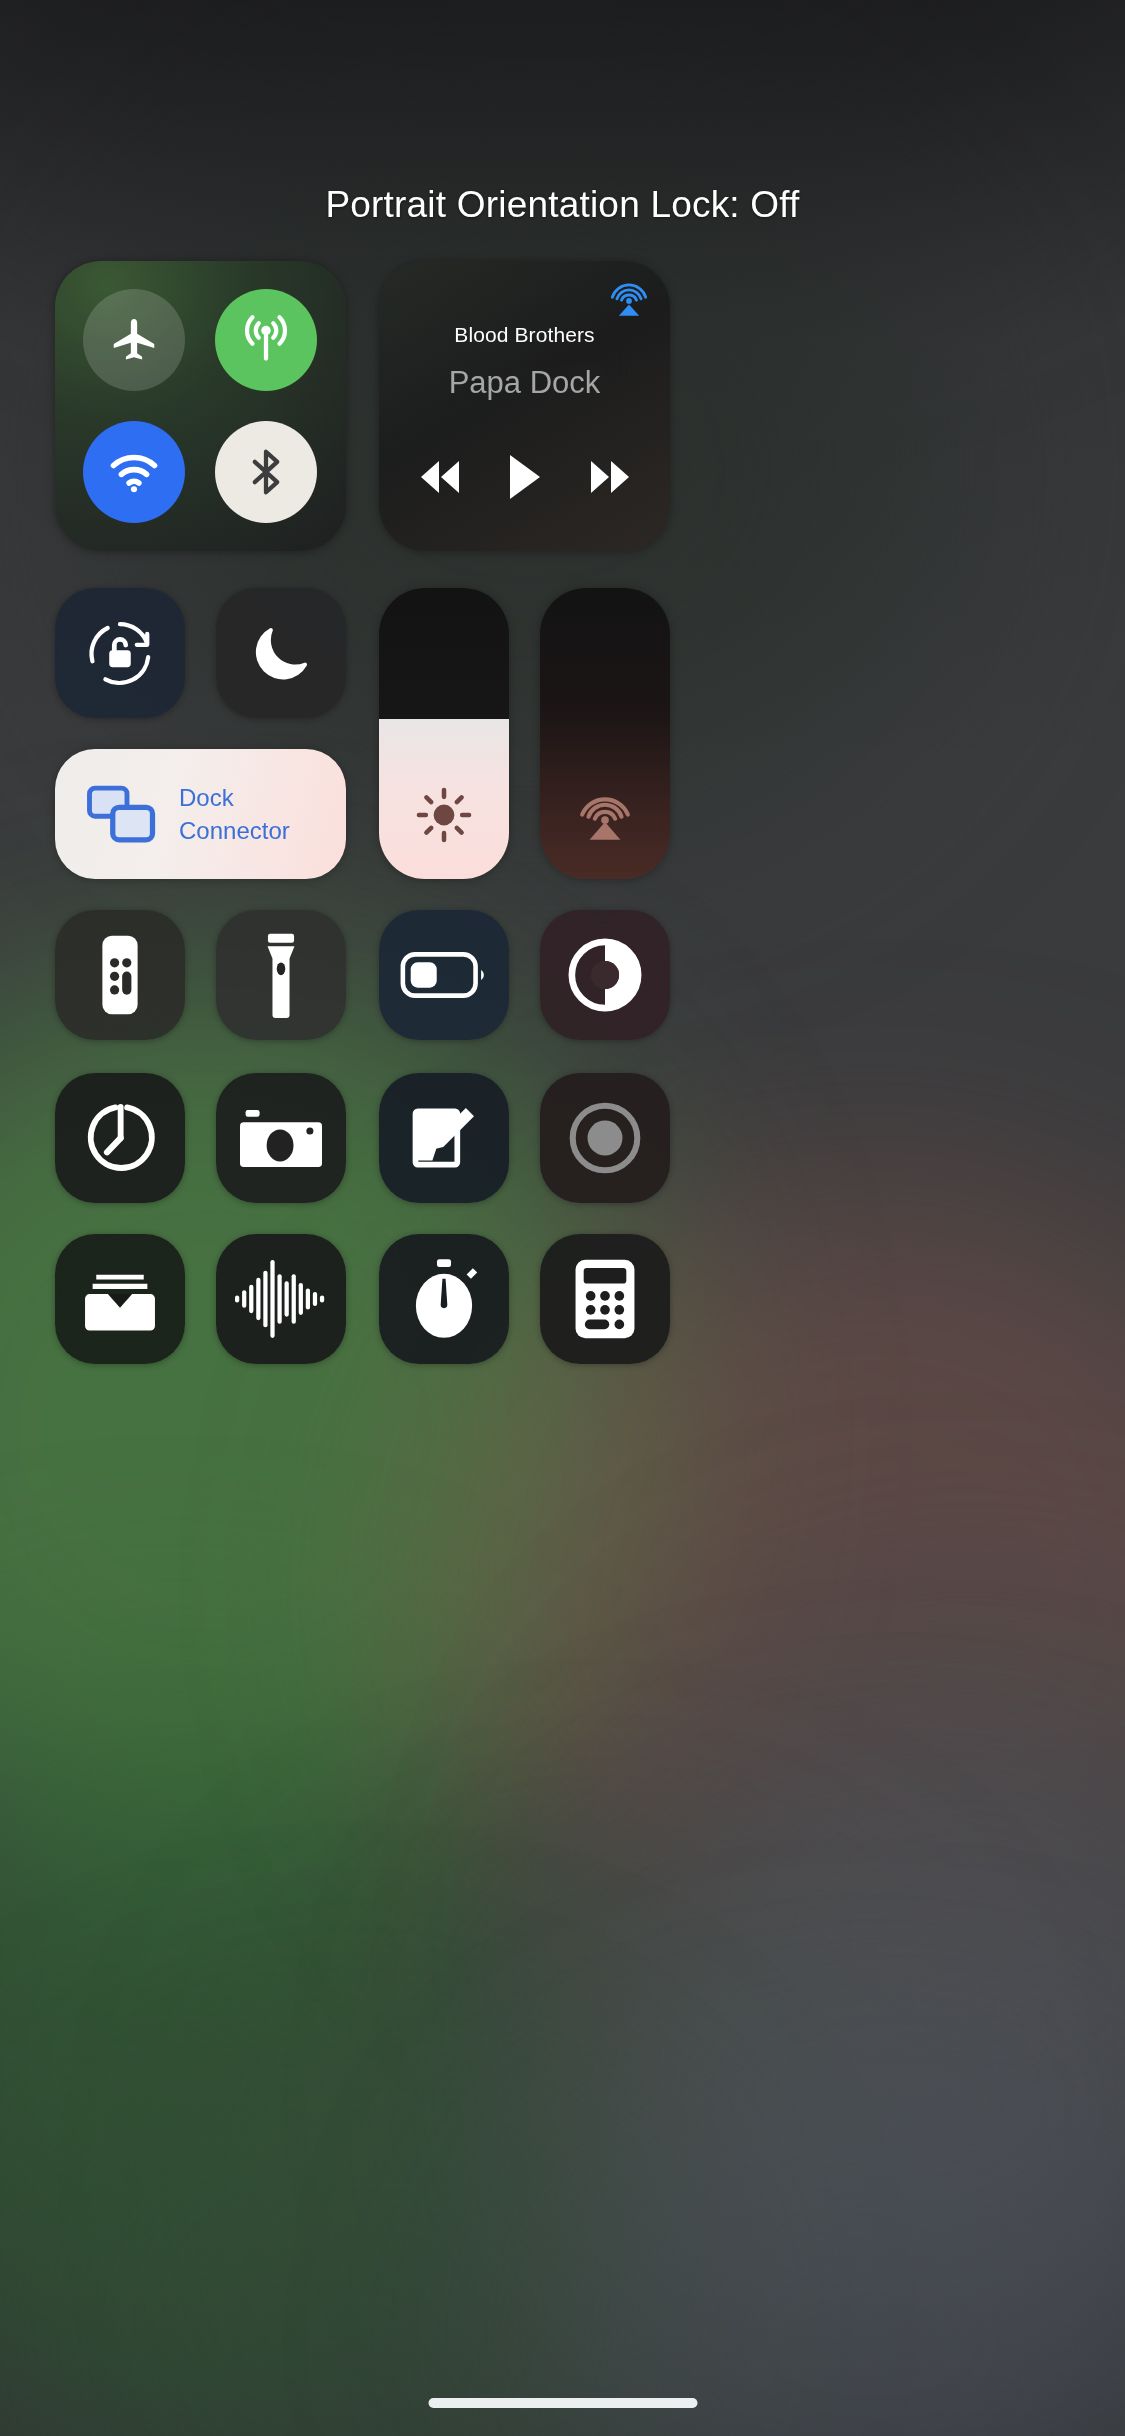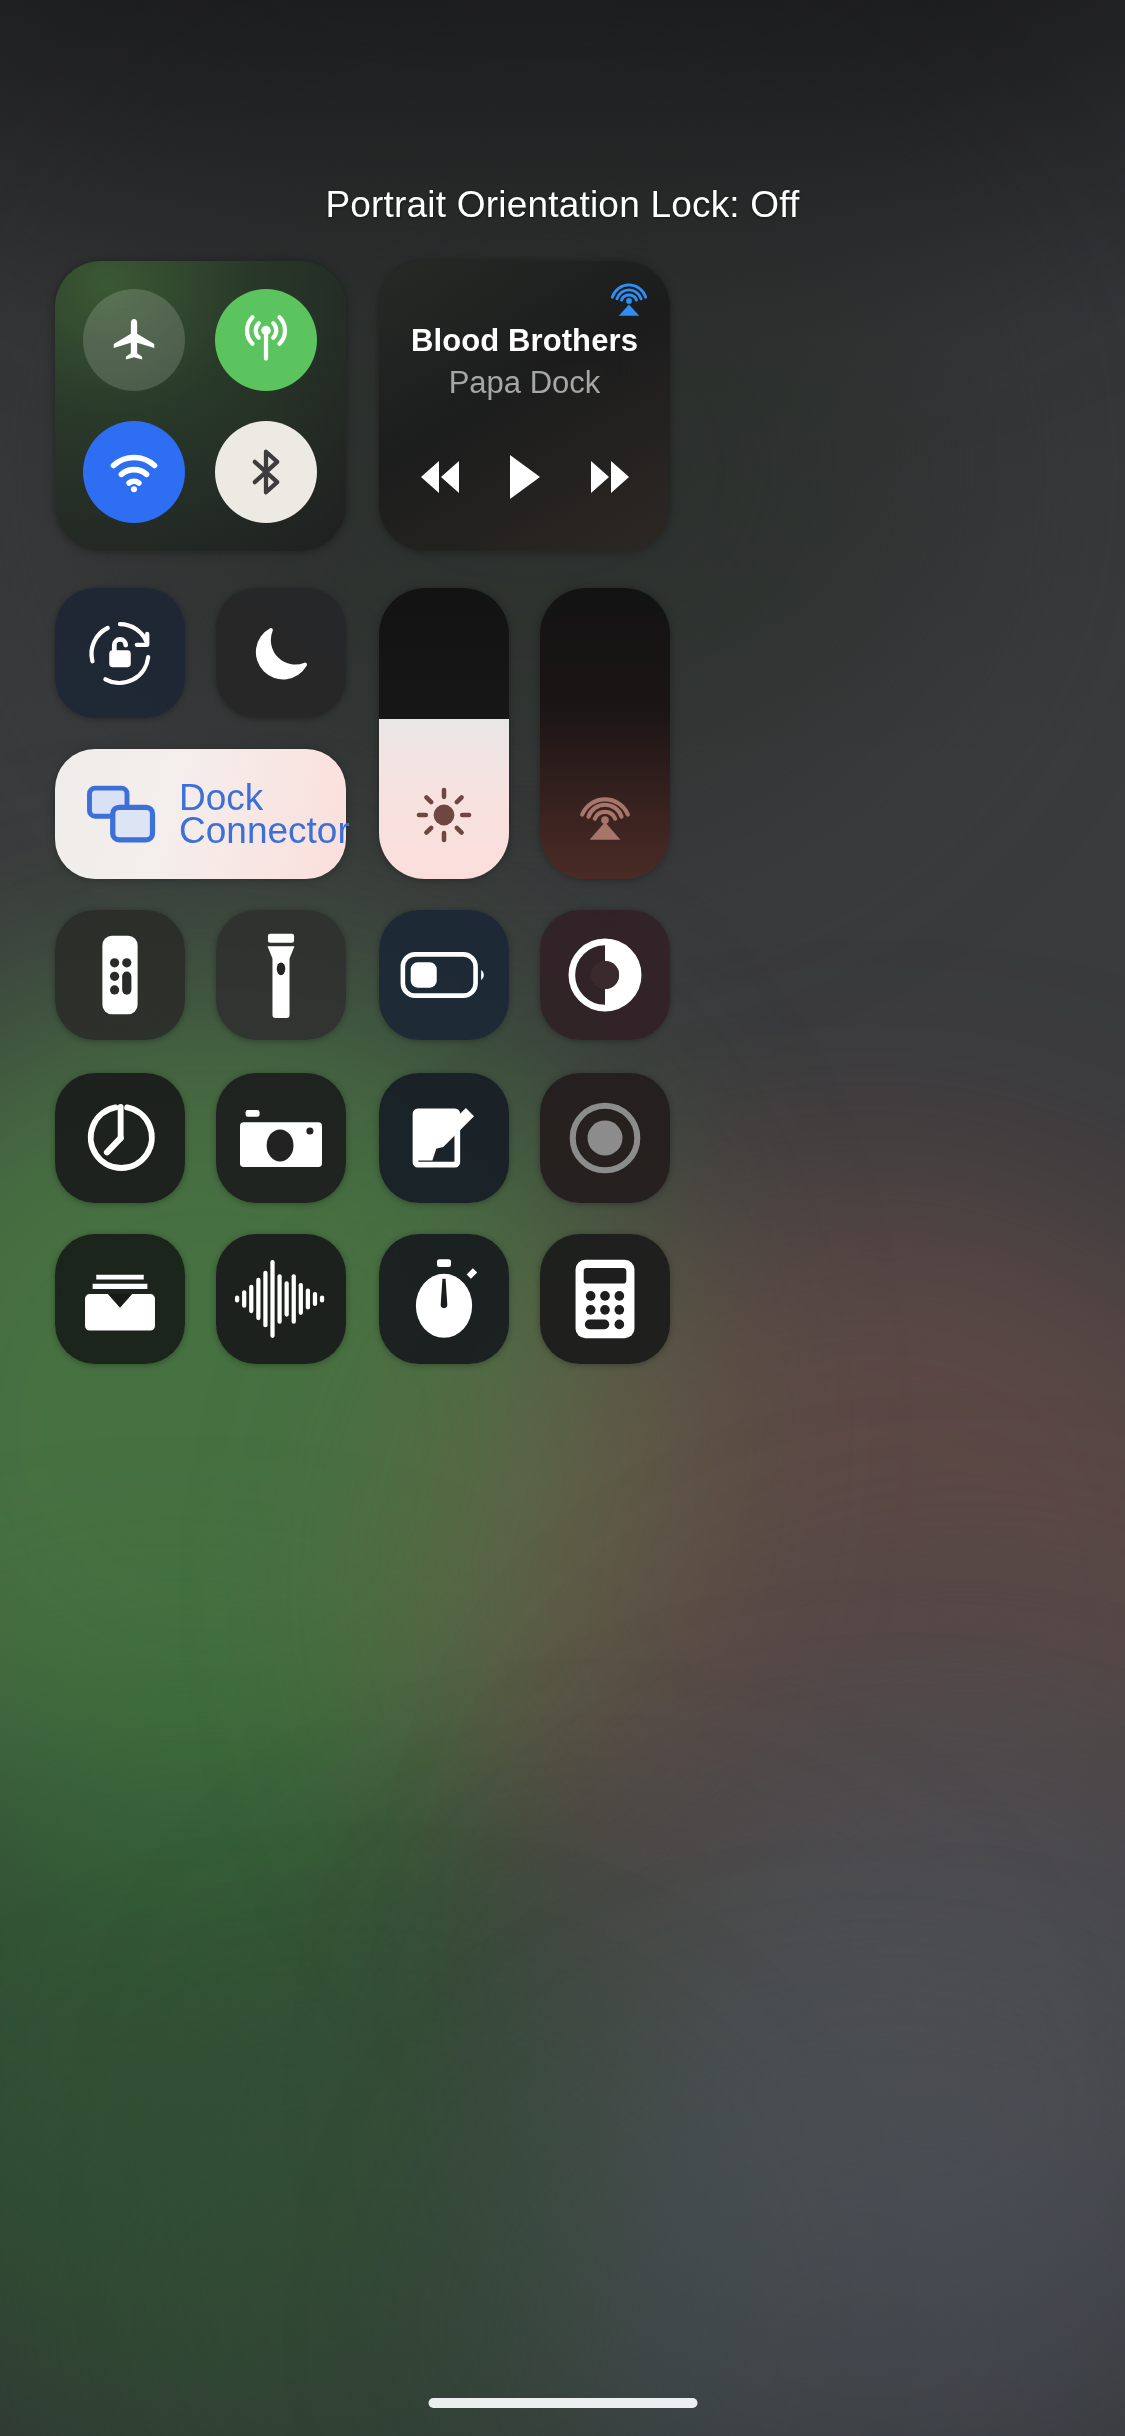--- a/index.html
+++ b/index.html
@@ -49,21 +49,21 @@
   #airplane-toggle{ left:28px;  top:28px;  width:102px; height:102px; background:rgba(255,255,255,.16); }
   #cellular-toggle{ left:160px; top:28px;  width:102px; height:102px; background:#5cc45f; }
   #wifi-toggle    { left:28px;  top:160px; width:102px; height:102px; background:#2e6ef2; }
   #bluetooth-toggle{left:160px; top:160px; width:102px; height:102px; background:#eceae3; }
 
   
   #media{ left:379px; top:238px; width:291px; height:290px;
     background:linear-gradient(150deg, rgba(38,42,38,.9) 0%, rgba(26,26,27,.88) 45%, rgba(45,38,35,.88) 100%); }
   #airplay-route-icon{ position:absolute; right:18px; top:14px; width:46px; height:46px; }
   #track-title{ position:absolute; top:62px; left:0; width:100%; text-align:center;
-    color:#fff; font-size:31px; font-weight:bold; letter-spacing:.1px; }
+    color:#fff; font-size:21px; font-weight:normal; letter-spacing:.1px; }
   #track-artist{ position:absolute; top:104px; left:0; width:100%; text-align:center;
     color:#a6a6a6; font-size:31px; }
   .transport{ position:absolute; top:186px; height:60px; display:flex; align-items:center; justify-content:center; }
   #rewind-button{ left:16px; width:90px; }
   #play-button  { left:100px; width:90px; }
   #forward-button{left:186px; width:90px; }
 
   
   .tile{ position:absolute; width:130px; height:130px; border-radius:40px;
     display:flex; align-items:center; justify-content:center;
@@ -71,21 +71,21 @@
     box-shadow:0 1px 6px rgba(0,0,0,.3); }
 
   #rotation-lock-tile{ left:55px;  top:565px; background:rgba(28,38,52,.88); }
   #dnd-tile         { left:216px; top:565px; background:rgba(38,38,39,.88); }
 
   
   #screen-mirroring{ position:absolute; left:55px; top:726px; width:291px; height:130px;
     border-radius:40px; display:flex; align-items:center; padding-left:30px; gap:22px;
     background:linear-gradient(105deg,#efedeb 0%,#f4eeec 40%,#fbdfdb 100%);
     box-shadow:0 1px 8px rgba(0,0,0,.28); }
-  #screen-mirroring-label{ color:#3c6fd8; font-size:37px; line-height:33px; }
+  #screen-mirroring-label{ color:#3c6fd8; font-size:24px; line-height:33px; }
 
   
   .slider{ position:absolute; width:130px; height:291px; border-radius:46px; overflow:hidden;
     box-shadow:0 1px 8px rgba(0,0,0,.3); }
   #brightness-slider{ left:379px; top:565px; background:linear-gradient(180deg,#131313,#1d1a1a); }
   #brightness-fill{ position:absolute; left:0; bottom:0; width:100%;
     background:linear-gradient(180deg,#e9e6e6 0%,#f6e2e0 45%,#fbdedb 100%); }
   #brightness-icon-wrap{ position:absolute; left:0; bottom:32px; width:100%;
     display:flex; justify-content:center; }
   #volume-slider{ left:540px; top:565px;

